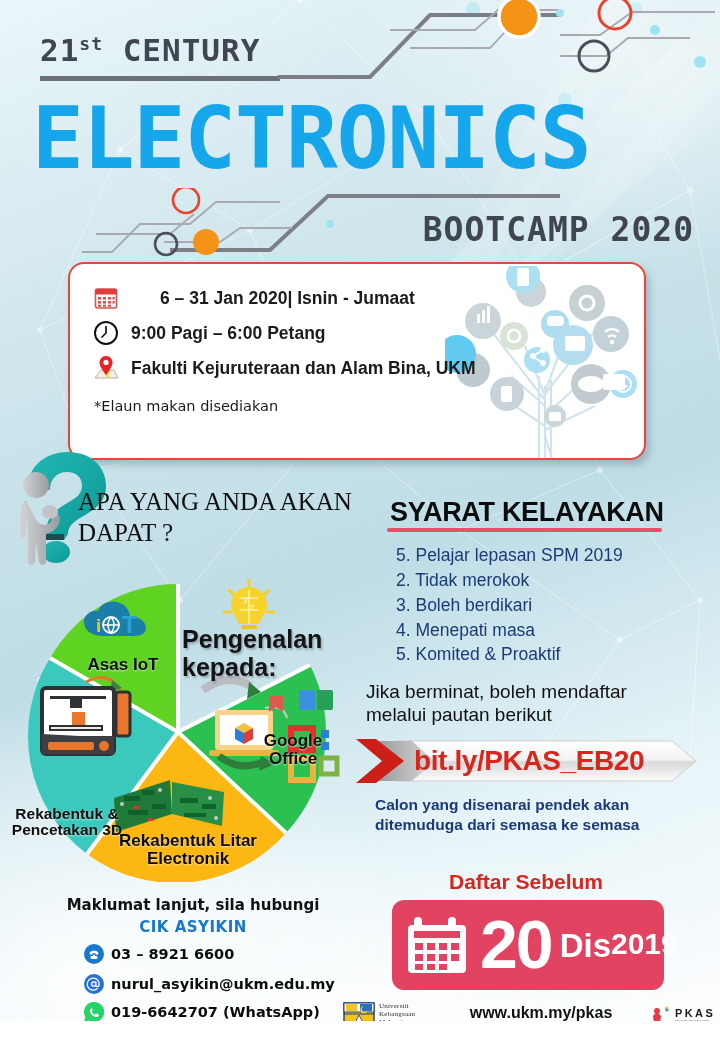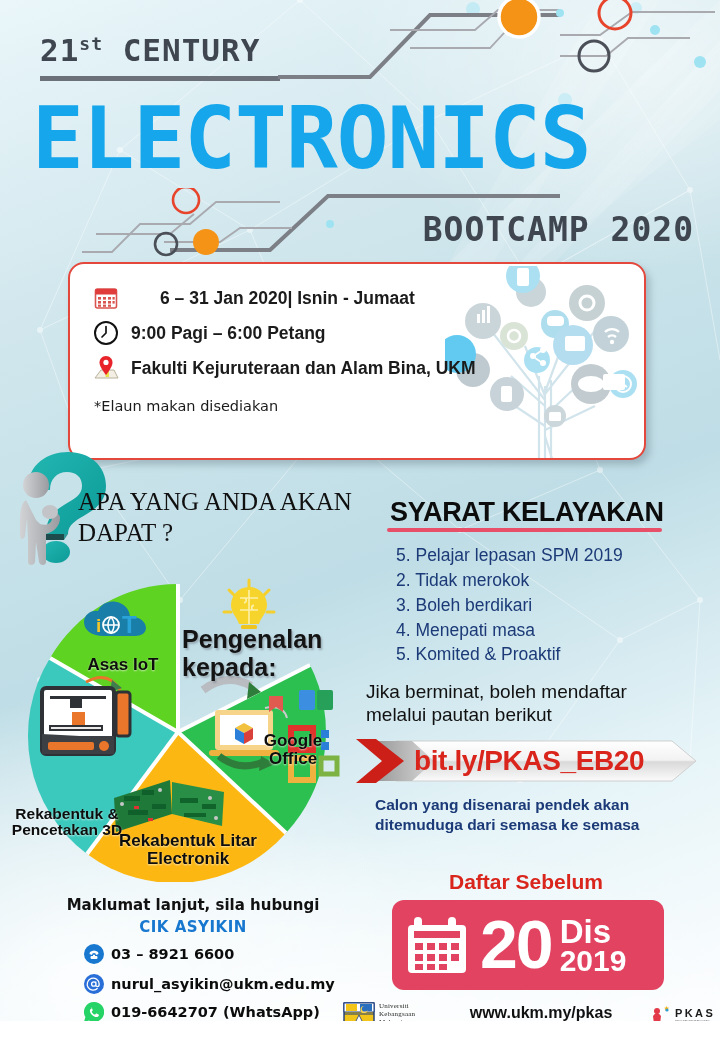--- a/index.html
+++ b/index.html
@@ -147,21 +147,21 @@
   .date-badge {
     position: absolute; left: 392px; top: 900px; width: 272px; height: 90px;
     background: #e14361; border-radius: 12px;
     display: flex; align-items: center; padding-left: 14px; gap: 8px;
   }
   .cal-ico { width: 66px; height: 64px; flex: 0 0 66px; }
   .badge-day {
     font-size: 68px; font-weight: bold; color: #fff; line-height: .85;
     letter-spacing: -2px; font-family: "Liberation Sans", sans-serif;
   }
-  .badge-my { display: flex; flex-direction: column; line-height: .95; padding-top: 2px;}
+  .badge-my { display: flex; flex-direction: row; line-height: .95; padding-top: 2px;}
   .badge-mon { font-size: 33px; font-weight: bold; color: #fff; }
   .badge-yr  { font-size: 30px; font-weight: bold; color: #fff; }
 
   
   .contact-head {
     position: absolute; left: 58px; top: 896px; width: 270px; text-align:center;
     font-size: 15px; font-weight: bold; color: #111;
     font-family: "DejaVu Sans", sans-serif;
   }
   .contact-name {

